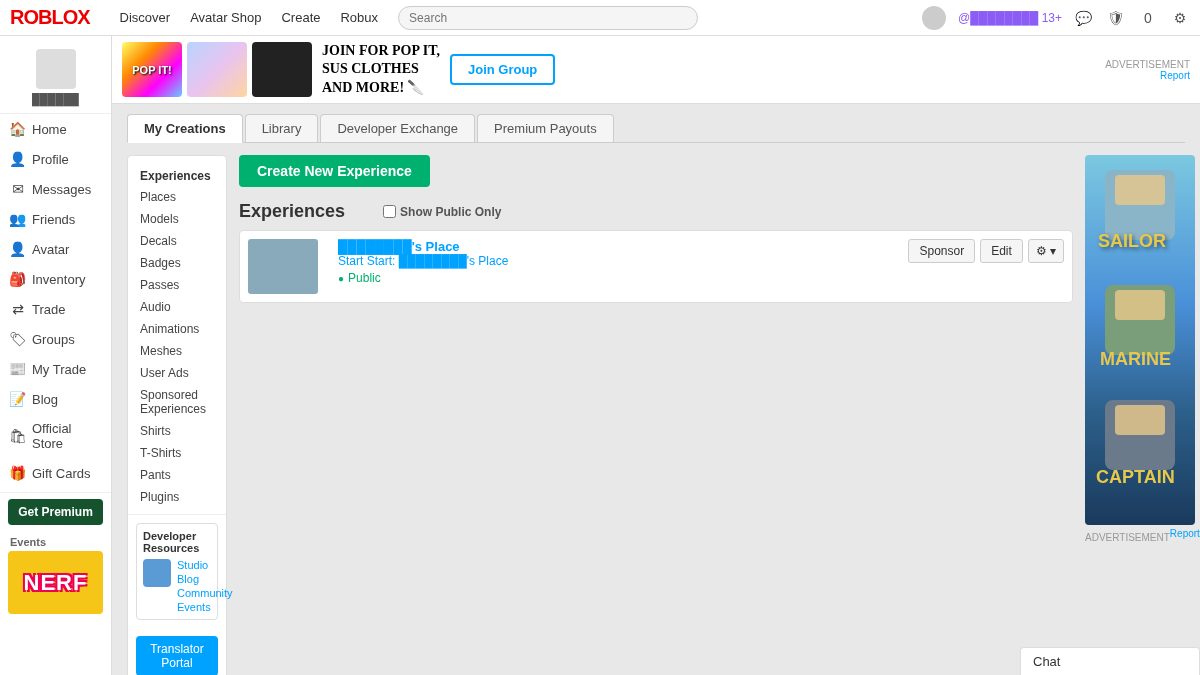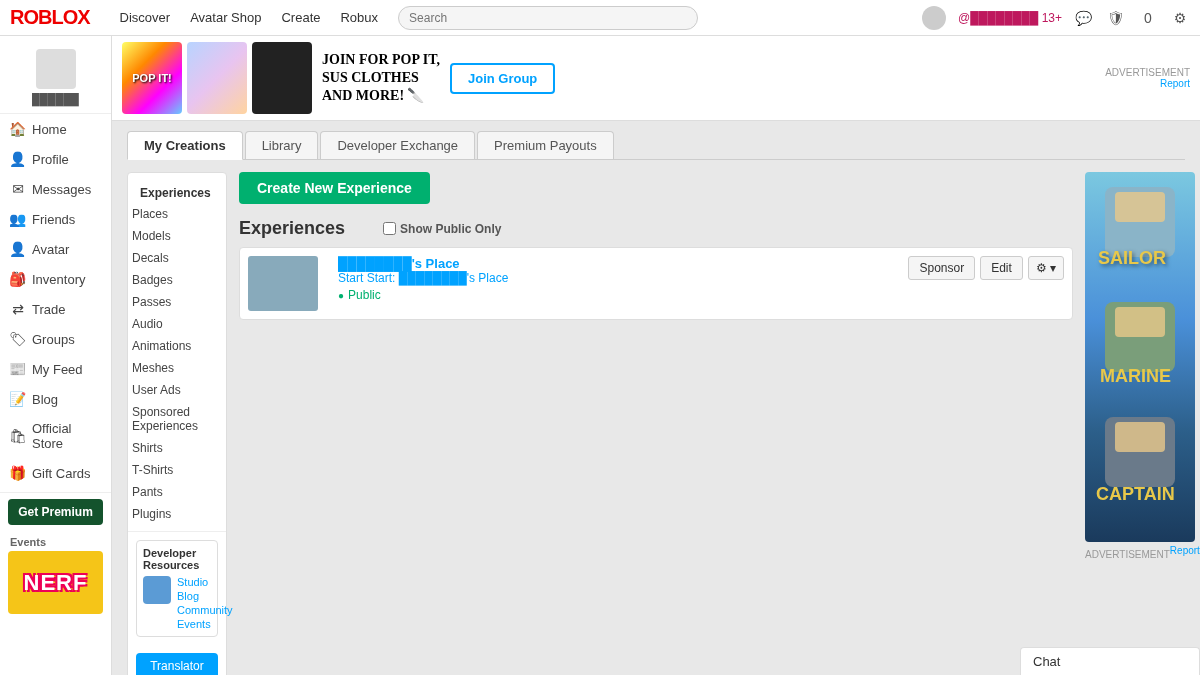--- a/index.html
+++ b/index.html
@@ -14,21 +14,21 @@
     .topnav-links { display: flex; gap: 20px; }
     .topnav-link { font-size: 13px; color: #333; cursor: pointer; text-decoration: none; }
     .topnav-search { flex: 1; display: flex; align-items: center; }
     .topnav-search input {
       width: 100%; max-width: 300px; height: 24px; border: 1px solid #ccc;
       border-radius: 12px; padding: 0 30px 0 10px; font-size: 12px; outline: none;
       background: #f5f5f5;
     }
     .topnav-right { display: flex; align-items: center; gap: 12px; margin-left: auto; }
     .topnav-avatar { width: 24px; height: 24px; border-radius: 50%; background: #ccc; }
-    .topnav-username { font-size: 12px; color: #be185d; }
+    .topnav-username { font-size: 12px; color: #8b5cf6; }
     .topnav-icon { width: 20px; height: 20px; cursor: pointer; display: flex; align-items: center; justify-content: center; color: #555; font-size: 14px; }
 
     
     .layout { display: flex; height: calc(675px - 36px); }
 
     
     .sidebar { width: 112px; background: #fff; border-right: 1px solid #ddd; overflow-y: auto; padding-top: 5px; flex-shrink: 0; }
     .sidebar-user { display: flex; flex-direction: column; align-items: center; padding: 8px 5px; border-bottom: 1px solid #eee; }
     .sidebar-avatar { width: 40px; height: 40px; background: #ddd; border-radius: 4px; }
     .sidebar-username { font-size: 11px; color: #555; margin-top: 4px; text-align: center; }
@@ -38,21 +38,21 @@
     .sidebar-premium { margin: 6px 8px; background: #14532d; color: #fff; border-radius: 4px; padding: 6px 8px; font-size: 12px; font-weight: bold; text-align: center; cursor: pointer; }
     .sidebar-events-label { font-size: 11px; color: #666; padding: 5px 10px 3px; font-weight: bold; }
     .sidebar-events-banner { margin: 0 8px 8px; background: #f5c518; border-radius: 4px; height: 63px; display: flex; align-items: center; justify-content: center; font-weight: 900; font-size: 16px; color: #e05; letter-spacing: 1px; }
 
     
     .main { flex: 1; overflow-y: auto; background: #e8e8e8; }
 
     
     .ad-banner { background: #fff; padding: 6px 10px; display: flex; align-items: center; gap: 10px; border-bottom: 1px solid #ddd; }
     .ad-images { display: flex; gap: 5px; align-items: center; }
-    .ad-img { width: 60px; height: 72px; background: #ccc; border-radius: 4px; display: flex; align-items: center; justify-content: center; font-size: 10px; color: #999; }
+    .ad-img { width: 60px; height: 55px; background: #ccc; border-radius: 4px; display: flex; align-items: center; justify-content: center; font-size: 10px; color: #999; }
     .ad-img-pop { background: linear-gradient(135deg,#ff6,#f80,#f0f,#6cf); }
     .ad-img-fidget { background: linear-gradient(135deg,#b8d4ff,#e8c4f0,#ffd4a0); }
     .ad-img-game { background: #222; }
     .ad-text { font-size: 14px; font-weight: bold; font-family: 'Comic Sans MS', cursive; color: #000; line-height: 1.3; }
     .ad-join-btn { background: #fff; border: 2px solid #00a2ff; color: #00a2ff; padding: 6px 16px; font-size: 13px; font-weight: bold; border-radius: 4px; cursor: pointer; white-space: nowrap; }
     .ad-right { margin-left: auto; display: flex; flex-direction: column; align-items: flex-end; }
     .ad-label { font-size: 10px; color: #999; }
     .ad-report { font-size: 10px; color: #00a2ff; cursor: pointer; }
 
     
@@ -62,21 +62,21 @@
     .tabs { display: flex; gap: 0; border-bottom: 1px solid #ccc; margin-bottom: 12px; }
     .tab { padding: 6px 16px; font-size: 13px; cursor: pointer; border: 1px solid #ccc; border-bottom: none; background: #f5f5f5; color: #555; margin-right: 2px; border-radius: 4px 4px 0 0; }
     .tab.active { background: #fff; color: #333; font-weight: bold; border-bottom: 1px solid #fff; margin-bottom: -1px; }
 
     
     .content-body { display: flex; gap: 12px; }
 
     
     .left-panel { width: 100px; background: #fff; border: 1px solid #ddd; border-radius: 4px; padding: 8px 0; flex-shrink: 0; }
     .left-panel-section { font-size: 12px; font-weight: bold; color: #333; padding: 5px 12px 3px; }
-    .left-panel-item { padding: 4px 4px; font-size: 12px; color: #444; cursor: pointer; }
+    .left-panel-item { padding: 4px 12px; font-size: 12px; color: #444; cursor: pointer; }
     .left-panel-divider { height: 1px; background: #eee; margin: 6px 0; }
 
     .dev-resources { margin: 8px 8px; border: 1px solid #ddd; border-radius: 4px; padding: 6px; }
     .dev-resources-title { font-size: 11px; font-weight: bold; color: #333; margin-bottom: 5px; }
     .dev-resources-inner { display: flex; gap: 6px; align-items: flex-start; }
     .dev-resources-icon { width: 28px; height: 28px; background: #5b9bd5; border-radius: 4px; flex-shrink: 0; }
     .dev-resources-links { display: flex; flex-direction: column; gap: 2px; }
     .dev-resources-link { font-size: 11px; color: #00a2ff; cursor: pointer; }
 
     .translator-btn { margin: 8px; background: #00a2ff; color: #fff; border: none; border-radius: 4px; padding: 6px 10px; font-size: 12px; cursor: pointer; width: calc(100% - 16px); }
@@ -173,21 +173,21 @@
     <div class="sidebar-item">
       <span class="sidebar-item-icon">⇄</span>
       <span>Trade</span>
     </div>
     <div class="sidebar-item">
       <span class="sidebar-item-icon">🏷</span>
       <span>Groups</span>
     </div>
     <div class="sidebar-item">
       <span class="sidebar-item-icon">📰</span>
-      <span>My Feed</span>
+      <span>My Trade</span>
     </div>
     <div class="sidebar-item">
       <span class="sidebar-item-icon">📝</span>
       <span>Blog</span>
     </div>
     <div class="sidebar-item">
       <span class="sidebar-item-icon">🛍</span>
       <span>Official Store</span>
     </div>
     <div class="sidebar-item">

